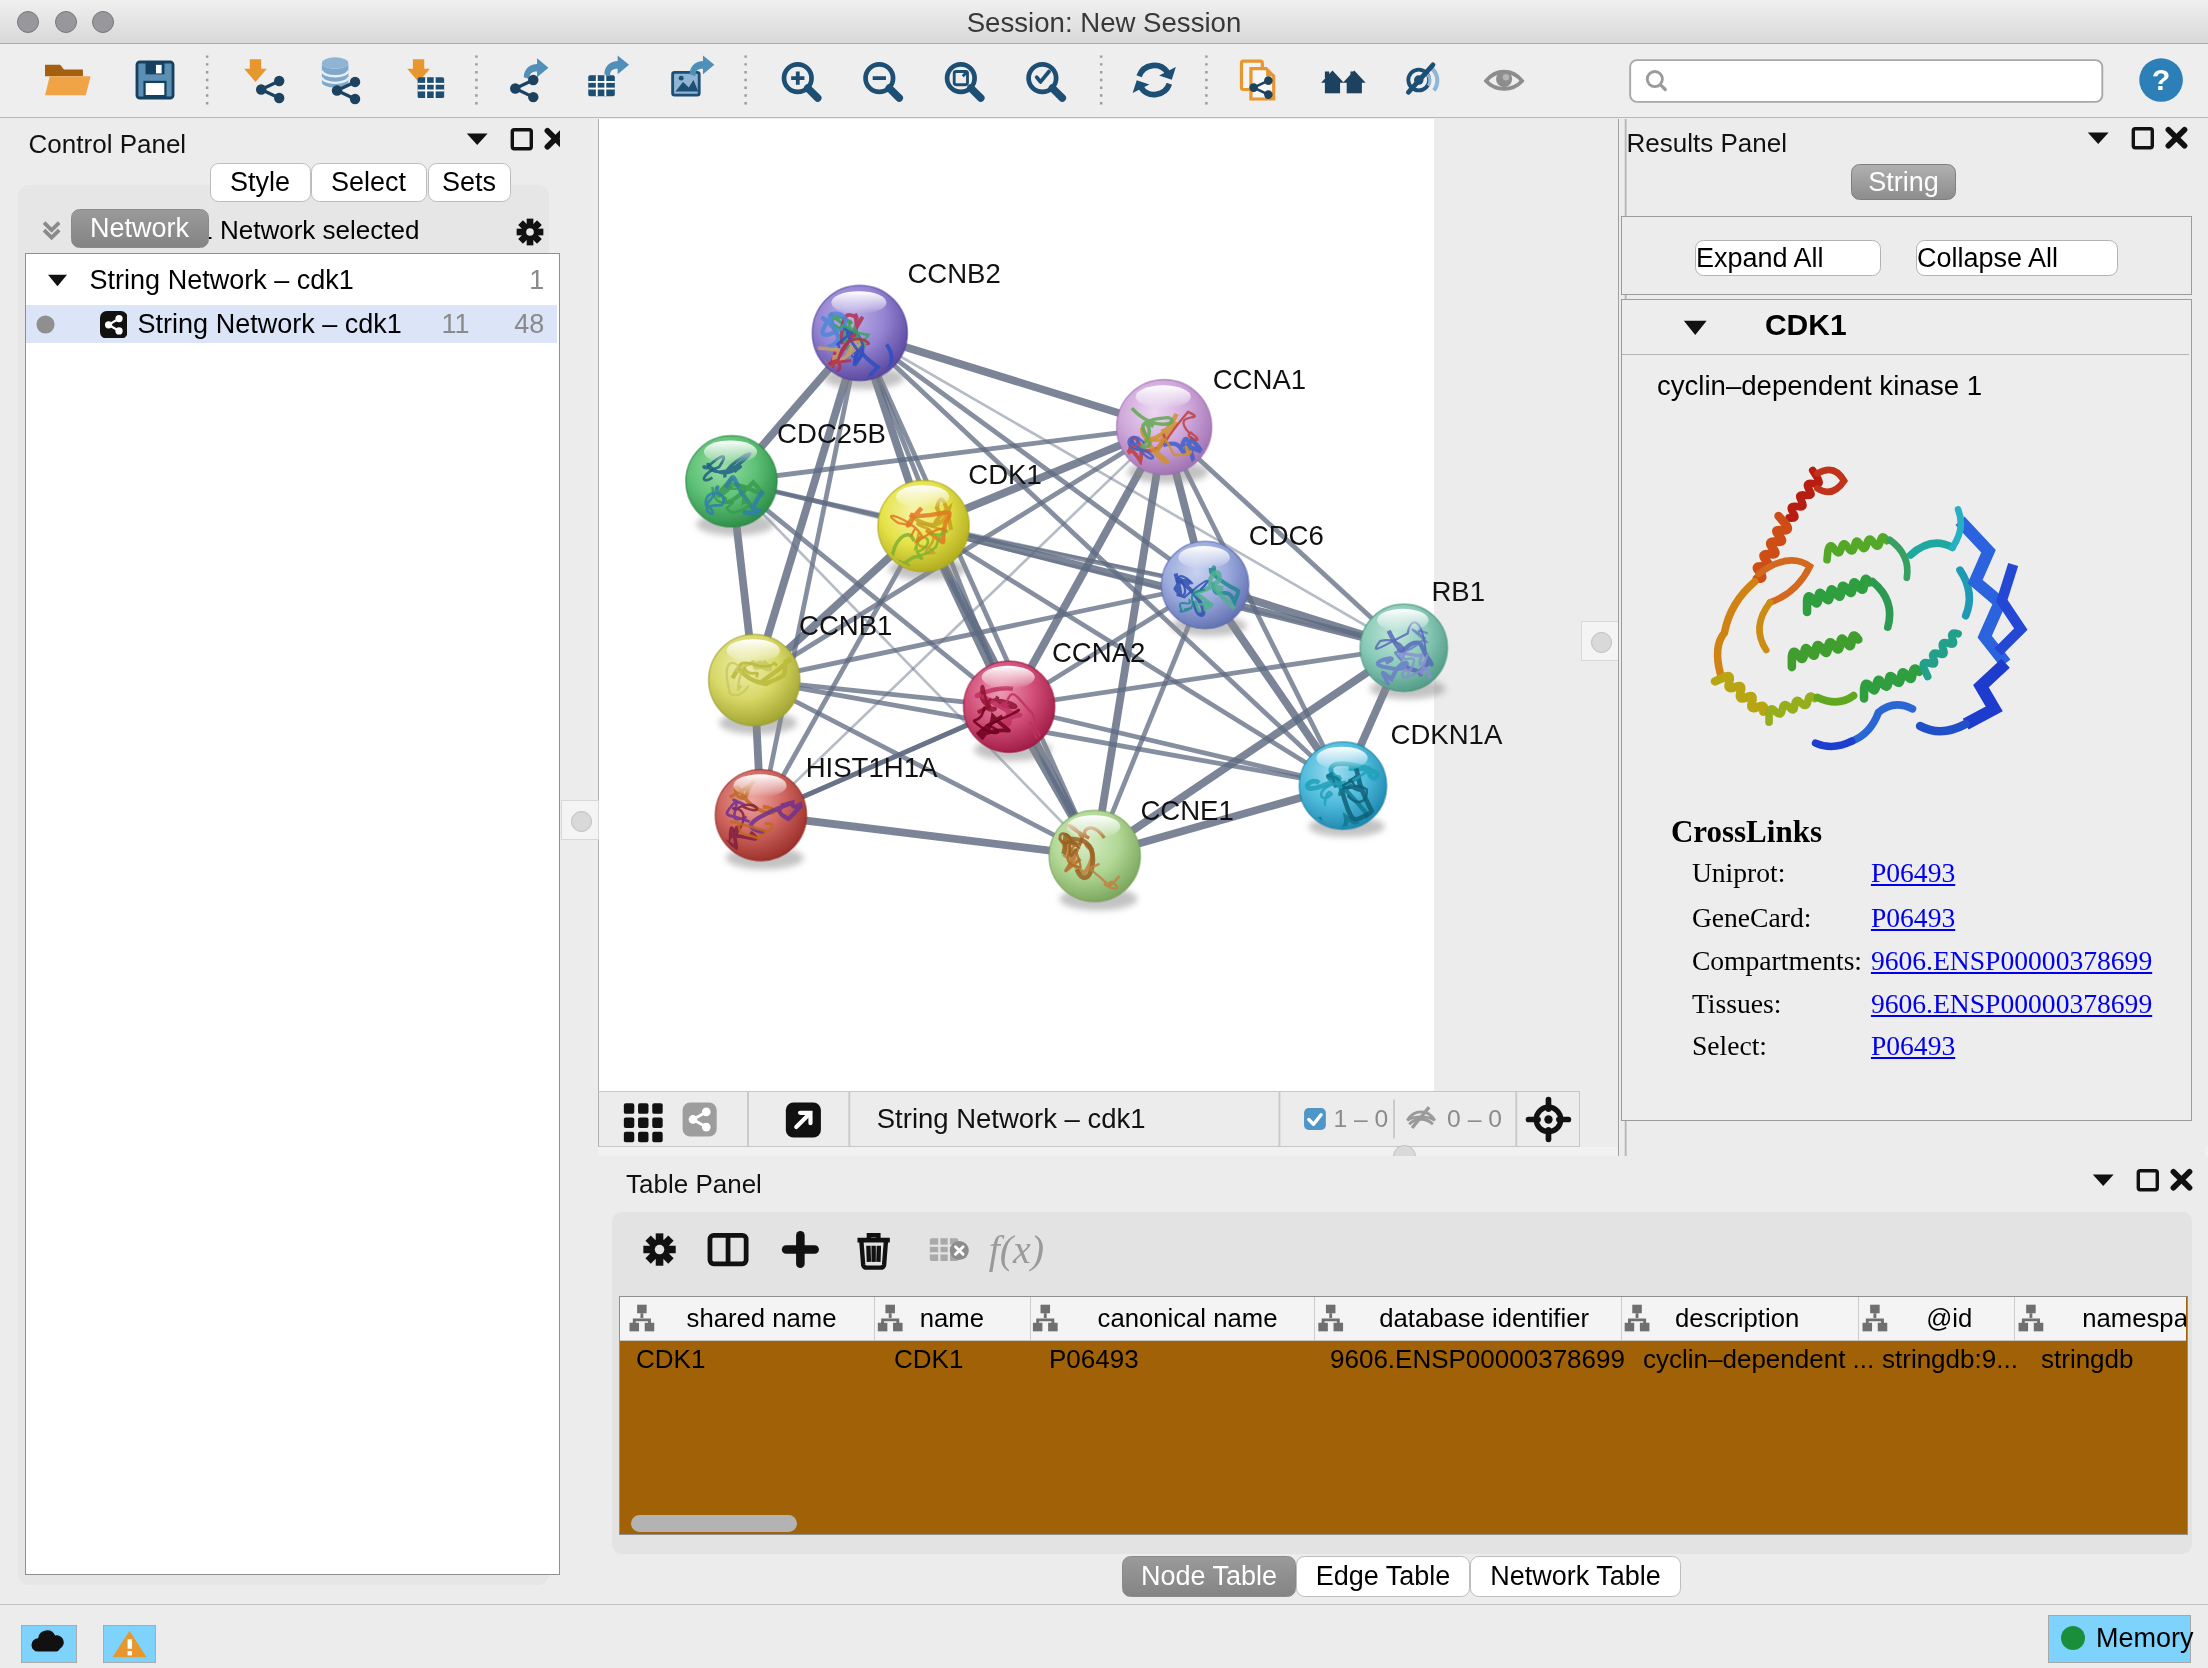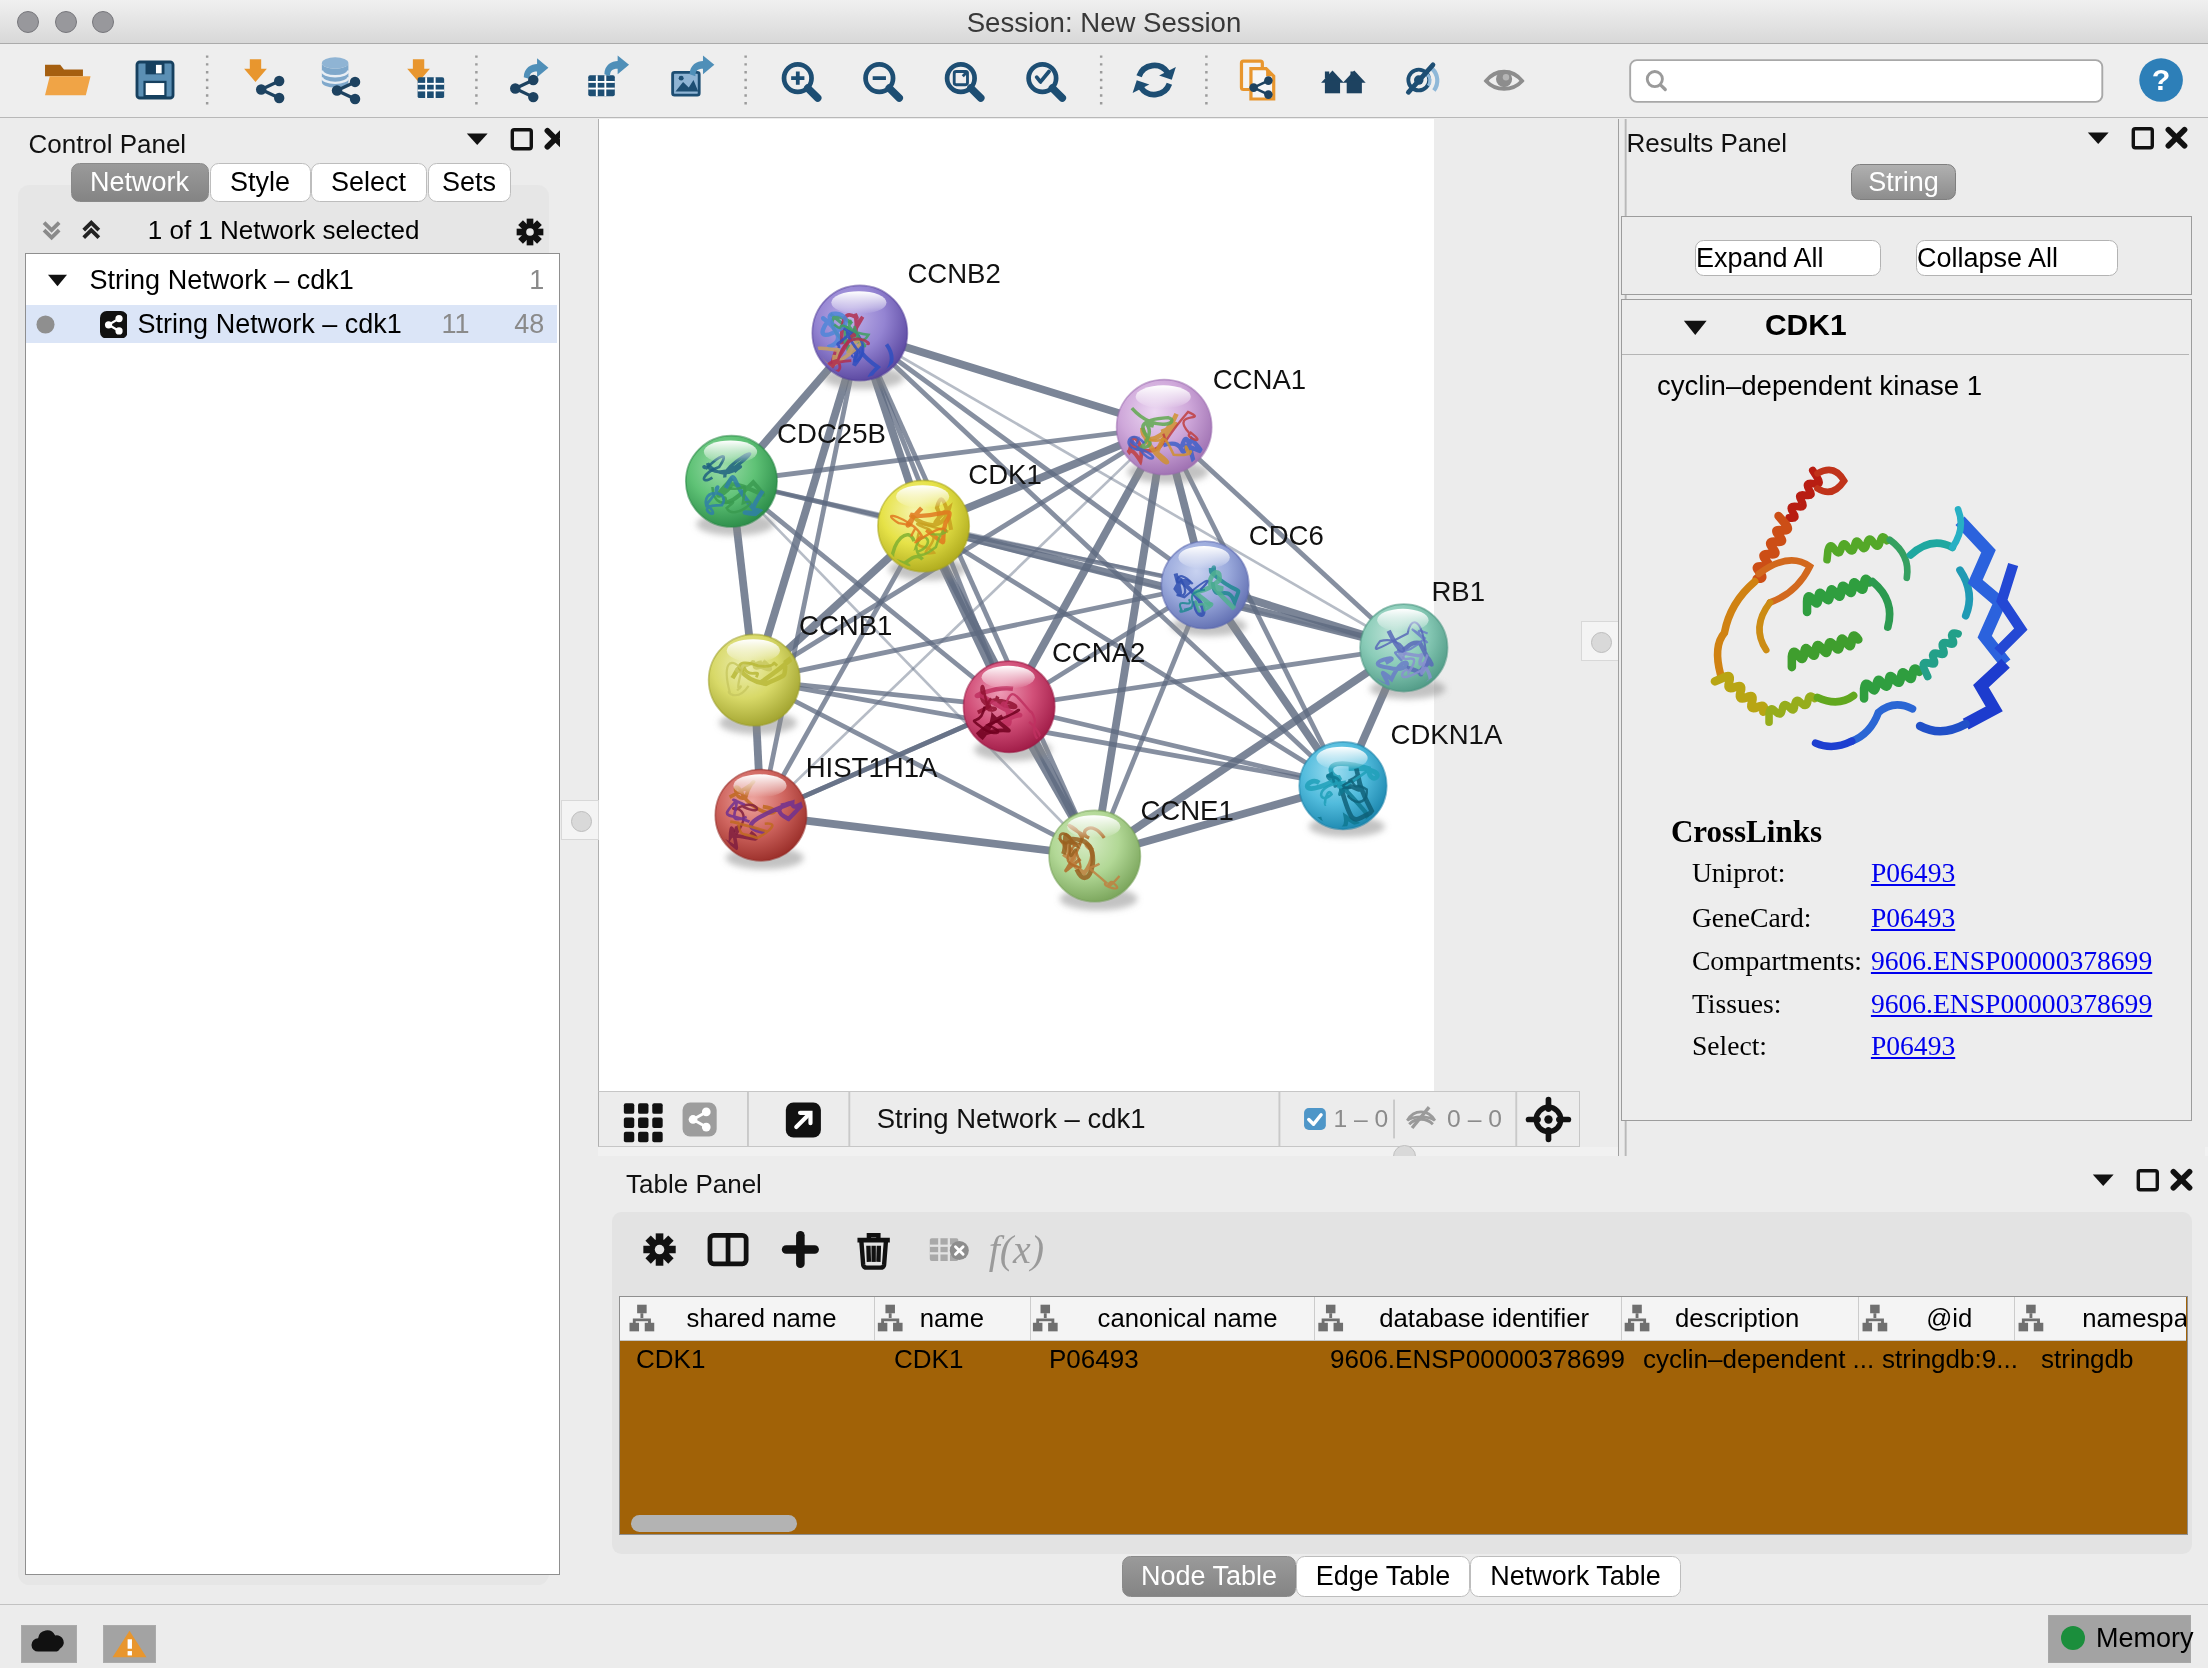--- a/index.html
+++ b/index.html
@@ -4,26 +4,26 @@
 <style>
 html,body{margin:0;padding:0;}
 body{width:2208px;height:1668px;background:#ececec;font-family:"Liberation Sans",sans-serif;position:relative;overflow:hidden;}
 .abs{position:absolute;}
 #titlebar{left:0;top:0;width:2208px;height:43px;background:linear-gradient(#f0f0f0,#d8d8d8);border-bottom:1px solid #ababab;}
 #titlebar .light{position:absolute;top:10.5px;width:22px;height:22px;border-radius:50%;background:#98989c;border:1.9px solid #77777c;box-sizing:border-box;}
 #title-text{position:absolute;top:6.7px;left:0;width:2208px;text-align:center;font-size:27.6px;color:#383838;font-weight:500;}
 #toolbar{left:0;top:44px;width:2208px;height:73px;background:#eeeeee;border-bottom:1px solid #b8b8b8;}
 #main{left:0;top:118px;width:2208px;height:1486px;background:#ececec;}
 #statusbar{left:0;top:1604px;width:2208px;height:65px;background:#ececec;border-top:1px solid #c2c2c2;}
-.sbtn{position:absolute;background:#a3a3a3;border:1px solid #ababab;box-sizing:border-box;}
+.sbtn{position:absolute;background:#7dd3fc;border:1px solid #ababab;box-sizing:border-box;}
 
 #cpanel{left:7.6px;top:119px;width:590px;height:1485px;background:#ececec;}
 #cp-title{position:absolute;left:21px;top:9.5px;font-size:26px;color:#111;}
 .ptab{position:absolute;top:44px;height:39px;box-sizing:border-box;border:1px solid #bdbdbd;border-radius:8.6px;background:#ffffff;color:#000;font-size:27px;text-align:center;line-height:37px;z-index:3;}
-.ptab.sel{background:linear-gradient(#9a9a9a,#848484);color:#fff;border-color:#8a8a8a;}
+.ptab.sel{background:linear-gradient(#9a9a9a,#848484);color:#fff;border-color:#8a8a8a;margin-top:46px;}
 #cp-inner{position:absolute;left:10.5px;top:66px;width:531px;height:1400px;background:#e6e6e6;border-radius:11.4px;}
 #cp-bar{position:absolute;left:10.5px;top:90px;width:531px;height:44px;}
 #cp-tree{position:absolute;left:17px;top:134px;width:535px;height:1322px;background:#ffffff;border:1.9px solid #8f8f8f;box-sizing:border-box;}
 .trow{position:absolute;left:0;width:531px;height:38px;font-size:27px;line-height:38px;color:#000;}
 
 #netview{left:598px;top:119px;width:836px;height:972px;background:#ffffff;border-left:1px solid #b0b0b0;box-sizing:border-box;}
 #netfooter{left:598px;top:1091px;width:982px;height:56px;background:#ececec;border:1px solid #c6c6c6;border-left:1px solid #b0b0b0;box-sizing:border-box;}
 
 #rpanel{left:1618px;top:119px;width:586px;height:1037px;background:#ececec;border-left:1.9px solid #a0a0a0;box-shadow:inset 5.7px 0 0 #ececec, inset 7.6px 0 0 #b8b8b8;}
 #rp-title{position:absolute;left:7.6px;top:8.6px;font-size:26px;color:#111;}

